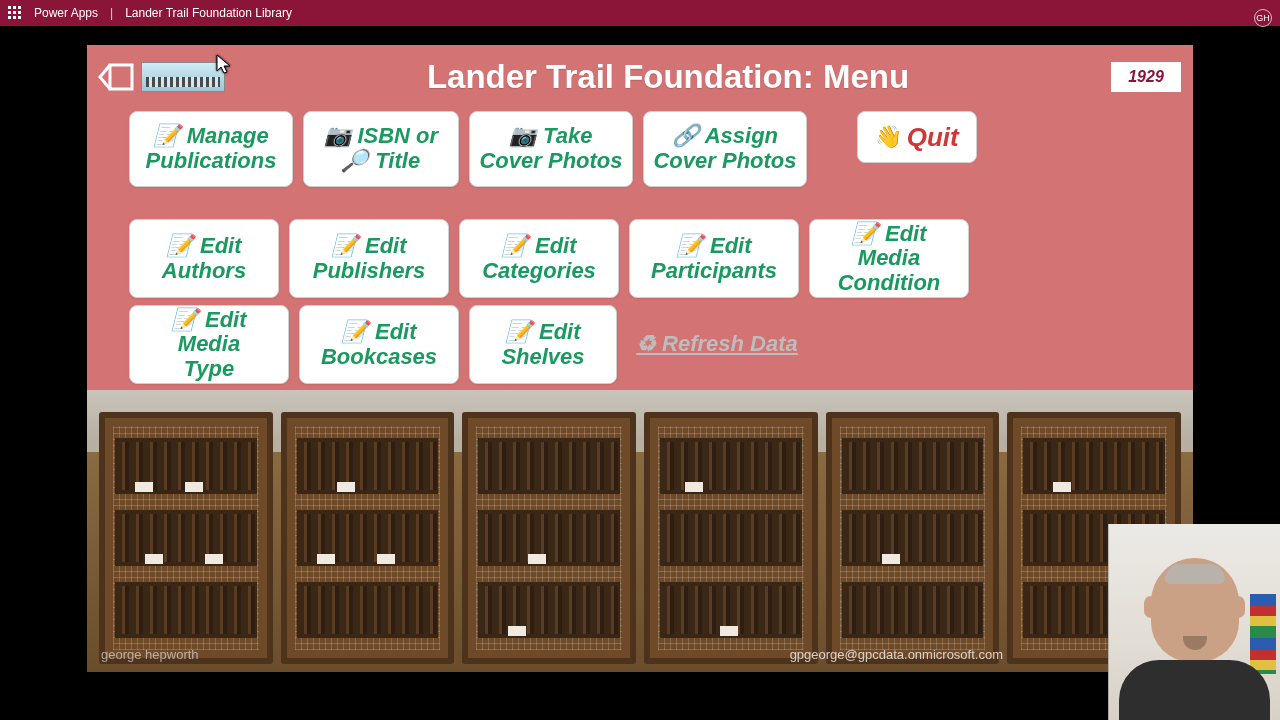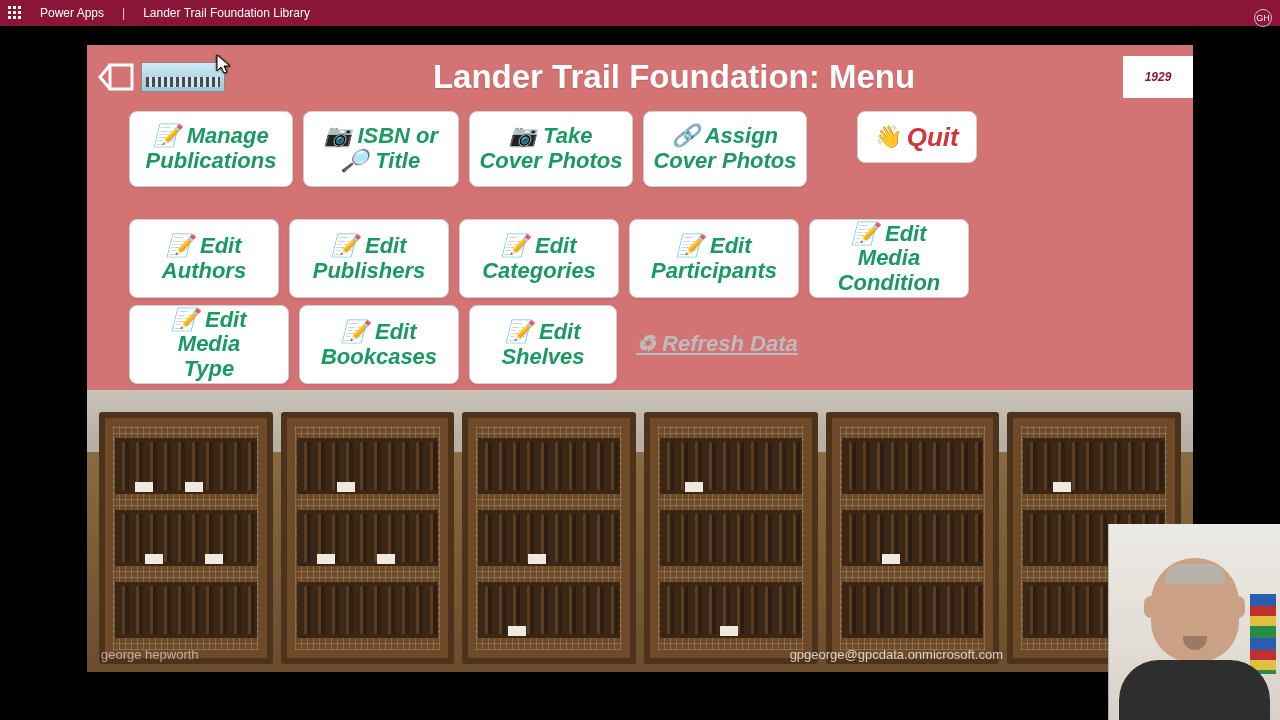--- a/index.html
+++ b/index.html
@@ -4,21 +4,21 @@
 <style>
   * { box-sizing: border-box; margin: 0; padding: 0; }
   html, body { width: 1280px; height: 720px; overflow: hidden; font-family: "Segoe UI", Arial, sans-serif; background:#000; }
   .outer { width:1280px; height:720px; background:#000; position:relative; }
 
   
   .titlebar {
     height:26px; background:#8a1538; color:#fff; display:flex; align-items:center;
     font-size:12px; padding:0 8px; justify-content:space-between;
   }
-  .titlebar-left { display:flex; align-items:center; gap:18px; }
+  .titlebar-left { display:flex; align-items:center; gap:12px; }
   .waffle {
     width:14px; height:14px; display:grid; grid-template-columns:repeat(3,3px);
     grid-template-rows:repeat(3,3px); gap:2px;
   }
   .waffle span { background:#fff; width:3px; height:3px; }
   .tb-sep { opacity:.8; }
   .avatar-badge {
     width:18px; height:18px; border:1px solid rgba(255,255,255,.7); border-radius:50%;
     display:flex; align-items:center; justify-content:center; font-size:9px;margin-top:10px;
   }
@@ -46,23 +46,23 @@
   }
   .logo::after{
     content:""; position:absolute; left:4px; right:4px; bottom:4px; height:10px;
     background:repeating-linear-gradient(90deg,#4a4a4a 0 3px,#cfeaf5 3px 6px);
   }
   .apptitle {
     flex:1; text-align:center; color:#fff; font-size:33px; font-weight:600;
     text-shadow:0 1px 1px rgba(0,0,0,.15);
   }
   .yearbox {
-    width:70px; height:42px; background:#fff; display:flex;
+    width:70px; height:30px; background:#fff; margin-right:12px; display:flex;
     align-items:center; justify-content:center; color:#8a1538; font-style:italic;
-    font-weight:600; font-size:12px;
+    font-weight:600; font-size:16px;
   }
 
   
   .row { position:absolute; display:flex; gap:10px; }
   .row1 { left:42px; top:66px; }
   .row2 { left:42px; top:174px; }
   .row3 { left:42px; top:260px; }
 
   .btn {
     background:#fff; border:1px solid #d0d0d0; border-radius:8px;

